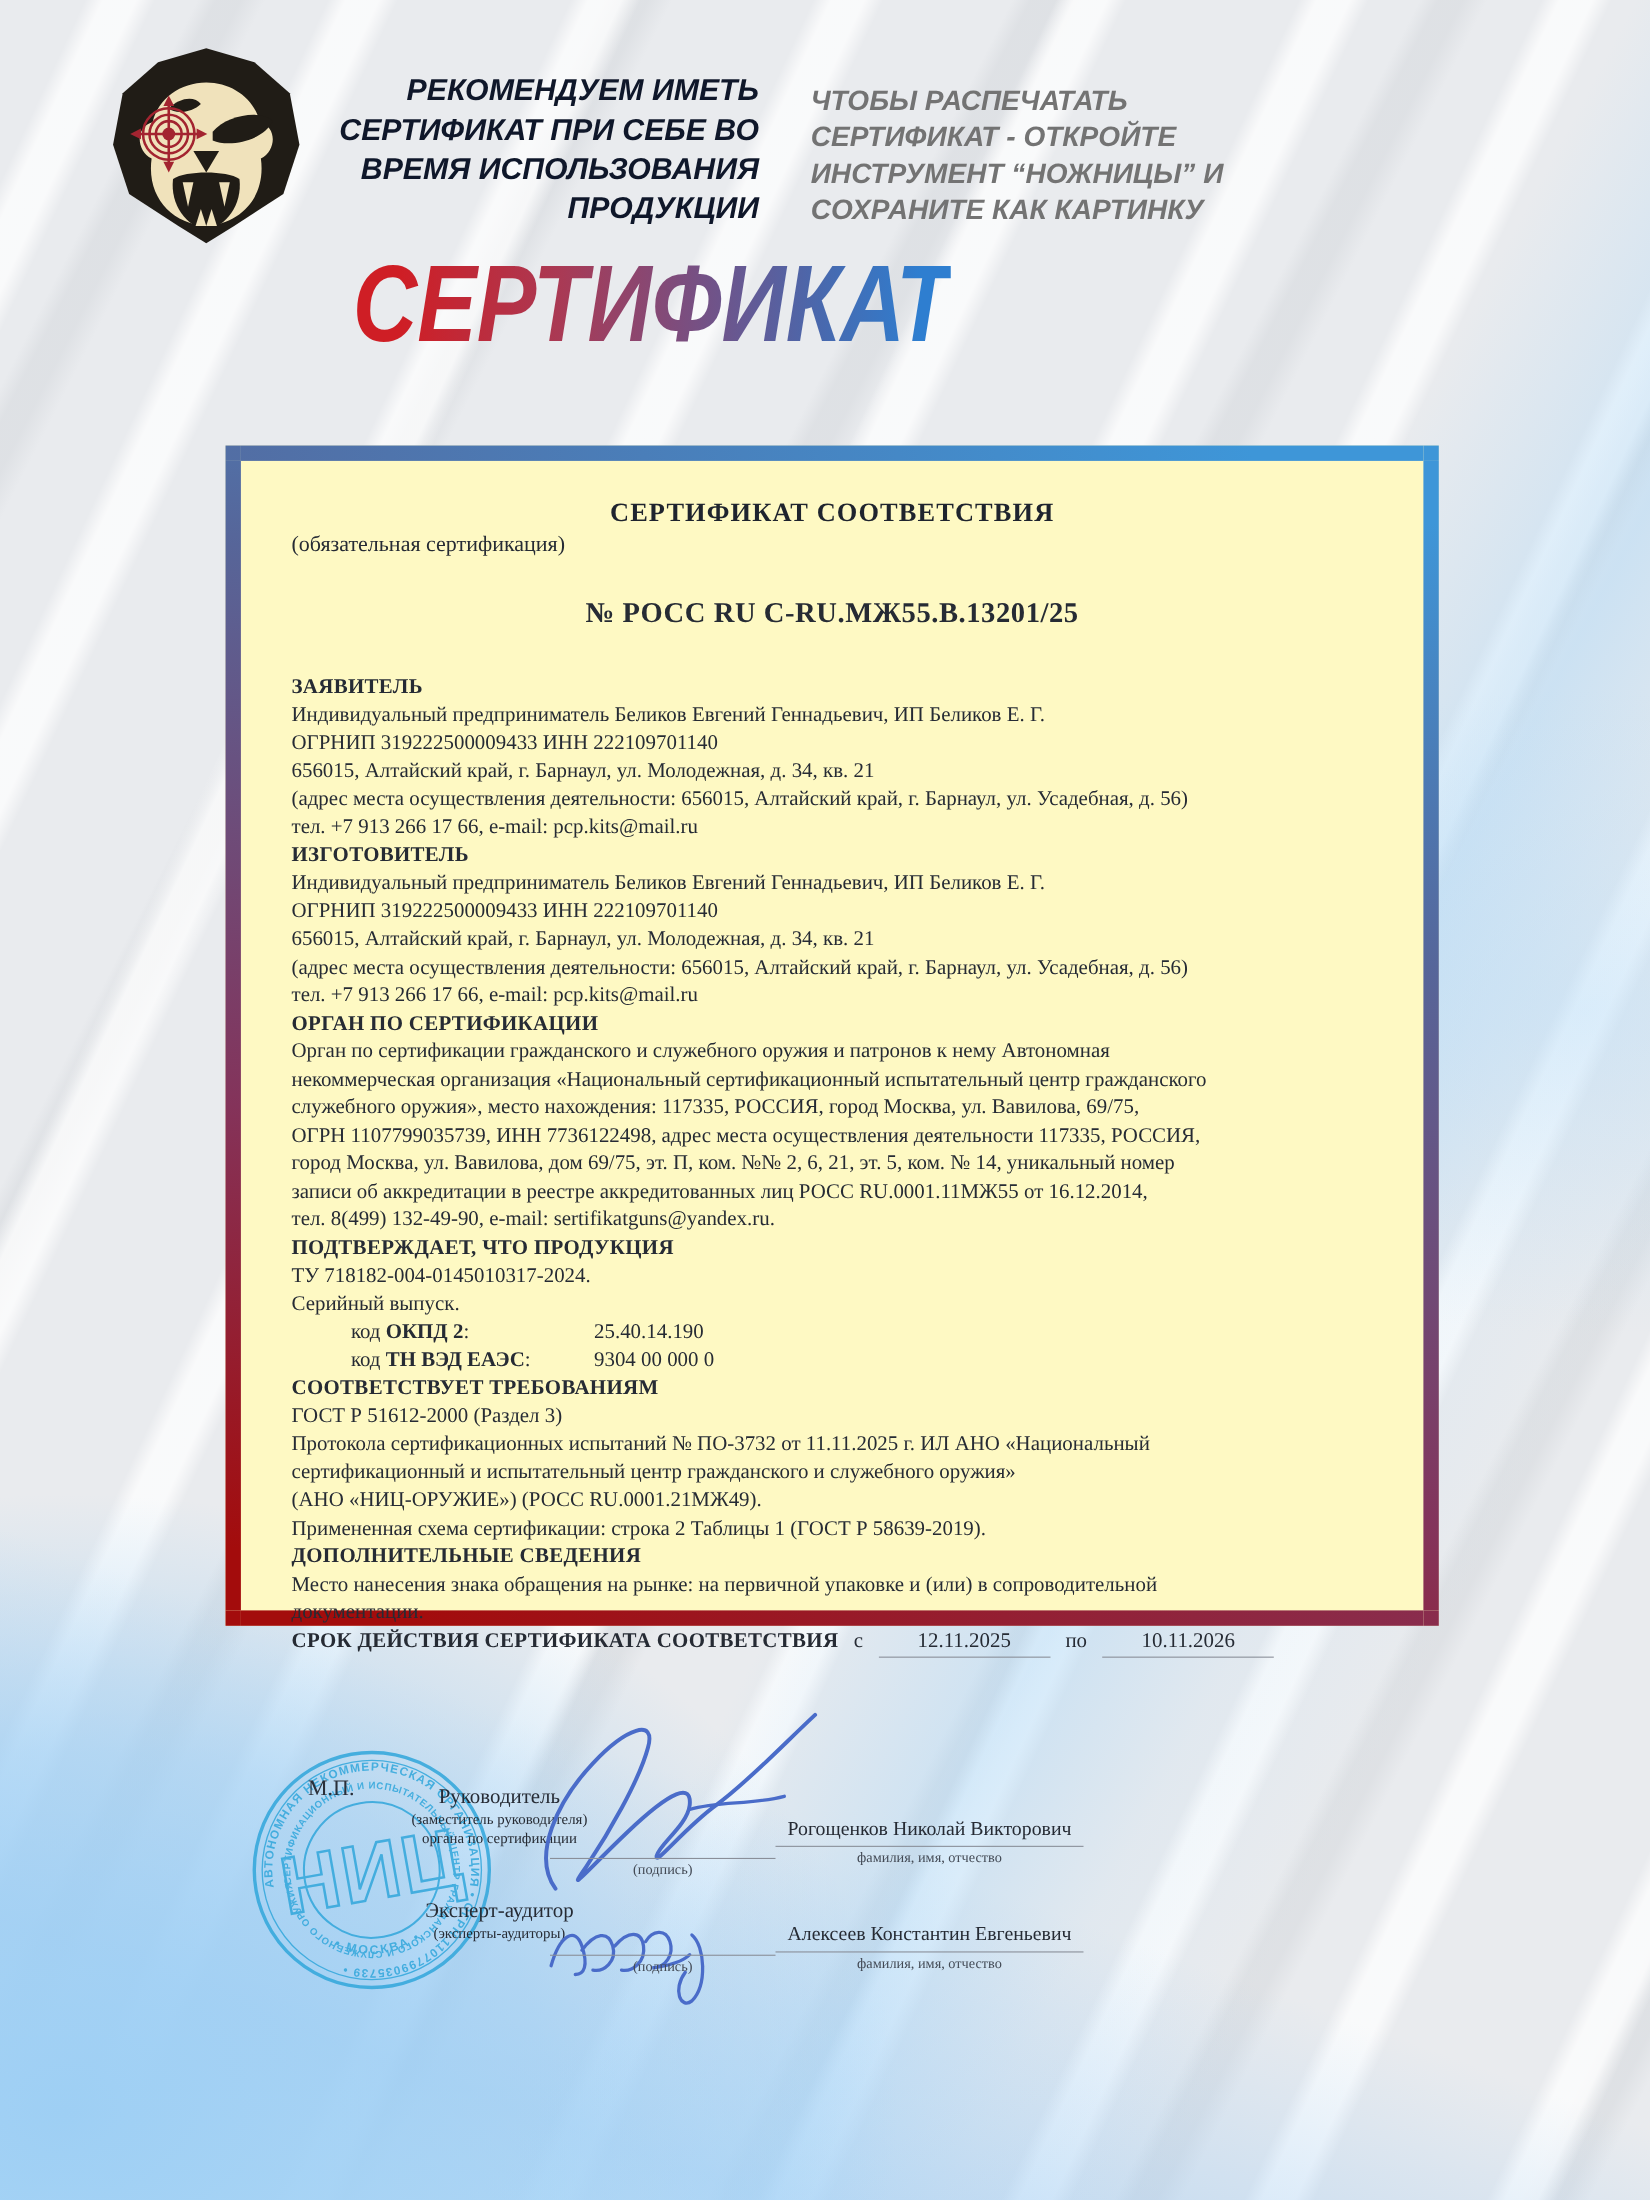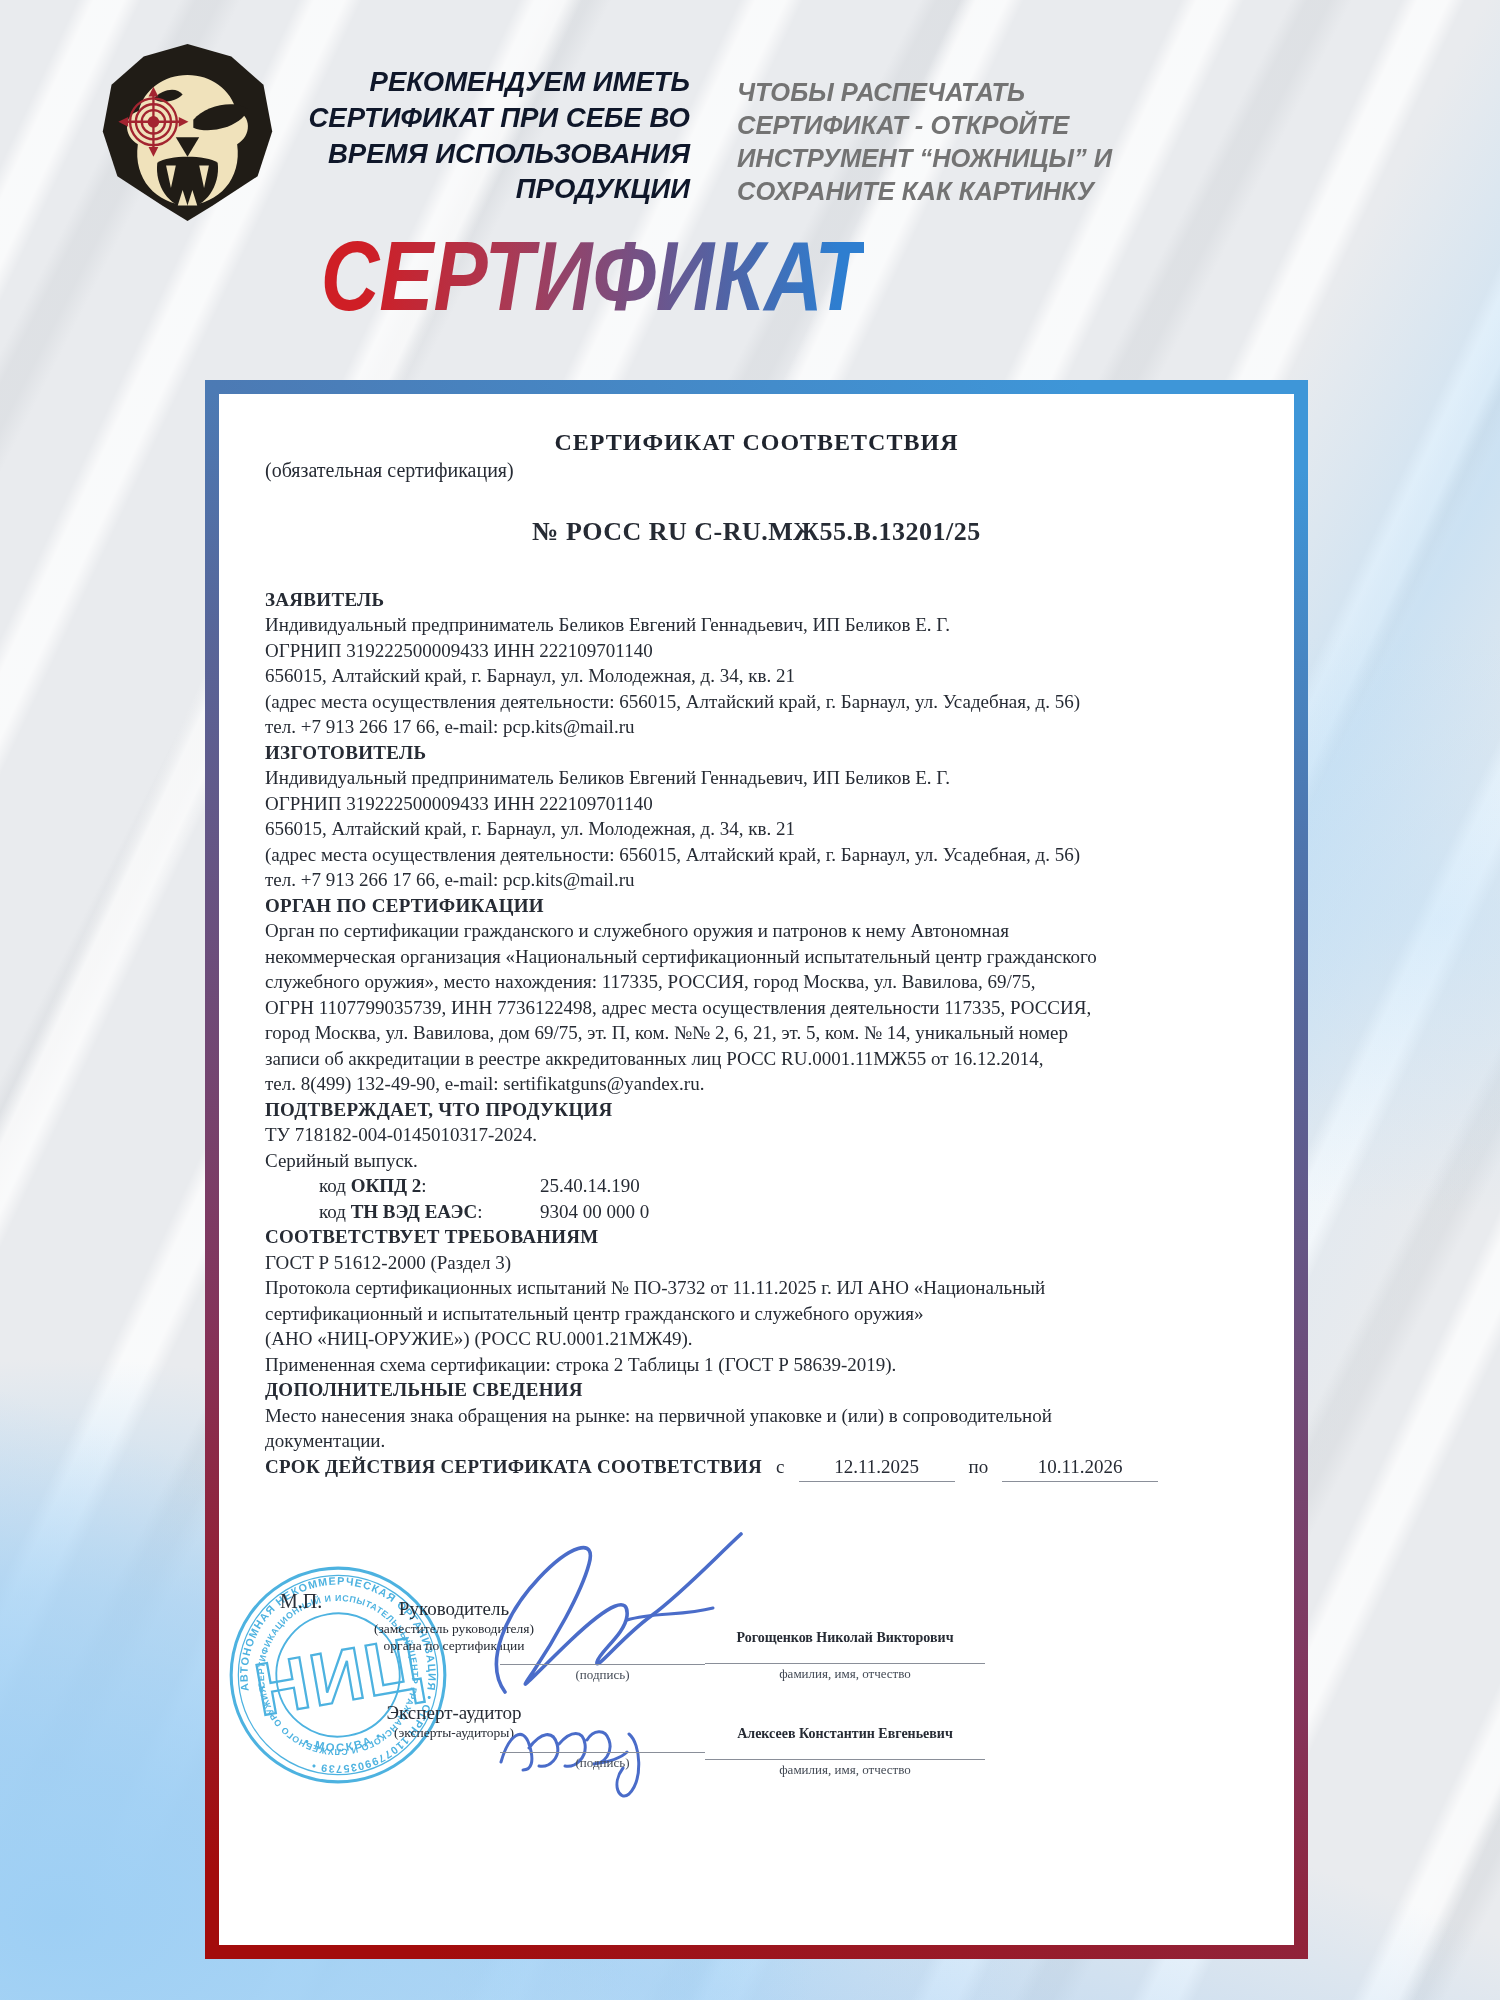--- a/index.html
+++ b/index.html
@@ -32,22 +32,22 @@
   }
   .big-title span{
     display:inline-block;transform:scaleX(.82);transform-origin:center;
     font-style:italic;font-weight:900;font-size:99px;letter-spacing:0px;
     background:linear-gradient(90deg,#cf1e25 8%,#a93a55 35%,#7c4d7e 55%,#4968ad 78%,#2e7ed0 95%);
     -webkit-background-clip:text;background-clip:text;color:transparent;
   }
 
   
   .cert{
-    position:absolute;left:205px;top:380px;width:1103px;height:1579px;box-sizing:border-box;
-    background:#ffffff;
+    position:absolute;left:205px;top:405px;width:1103px;height:1073px;box-sizing:border-box;
+    background:#fef9c3;
     border:14px solid;
     border-image:linear-gradient(200deg,#3e96d8 4%,#56669a 32%,#84335a 68%,#a30c0c 96%) 1;
     padding:36px 46px 0 46px;
     font-family:"Liberation Serif",serif;color:#262b34;
   }
   .cert-flow{font-size:19px;line-height:25.5px;}
   .cert-title{text-align:center;font-weight:bold;font-size:24px;letter-spacing:1px;color:#1f242e;}
   .cert-sub{text-align:left;font-size:20px;margin-top:2px;}
   .cert-num{text-align:center;font-weight:bold;font-size:26px;margin-top:36px;letter-spacing:.5px;}
   .sec-h{font-weight:bold;letter-spacing:.3px;}
@@ -66,21 +66,21 @@
   .role-main{font-size:19px;}
   .role-sub{font-size:13.5px;line-height:17px;}
   .sig1{position:absolute;left:258px;top:1126px;width:270px;height:205px;}
   .sig2{position:absolute;left:272px;top:1312px;width:200px;height:95px;}
   .sigline1{position:absolute;left:281px;top:1246px;width:205px;text-align:center;}
   .sigline2{position:absolute;left:281px;top:1334px;width:205px;text-align:center;}
   .sigline .rule,.nameblock .rule{border-bottom:1.2px solid #8a8f99;height:24px;}
   .cap{font-size:13px;color:#434a55;padding-top:2px;}
   .name1{position:absolute;left:486px;top:1230px;width:280px;text-align:center;}
   .name2{position:absolute;left:486px;top:1326px;width:280px;text-align:center;}
-  .name-text{font-size:14px;line-height:27px;border-bottom:1.2px solid #8a8f99;padding-bottom:12px;font-weight:bold;}
+  .name-text{font-size:18px;line-height:27px;border-bottom:1.2px solid #8a8f99;padding-bottom:2px;}
 </style>
 </head>
 <body>
 
 <div>
   <svg class="logo" viewBox="0 0 190 190">
     <polygon points="95,4 140,17 173,46 182,94 167,140 121,170 95,186 69,170 23,140 8,94 17,46 50,17" fill="#201c16"></polygon>
     <path d="M95,36 C119,36 140,51 145,73 C161,77 161,99 146,107 C151,143 127,168 95,170 C63,168 39,143 44,107 C29,99 29,77 45,73 C50,51 71,36 95,36 Z" fill="#f0e2bb"></path>
     <path d="M60,60 C70,50 84,48 90,56 C82,64 66,66 60,60 Z" fill="#201c16"></path>
     <path d="M101,82 C114,66 147,61 157,72 C149,90 117,97 101,90 Z" fill="#201c16"></path>

